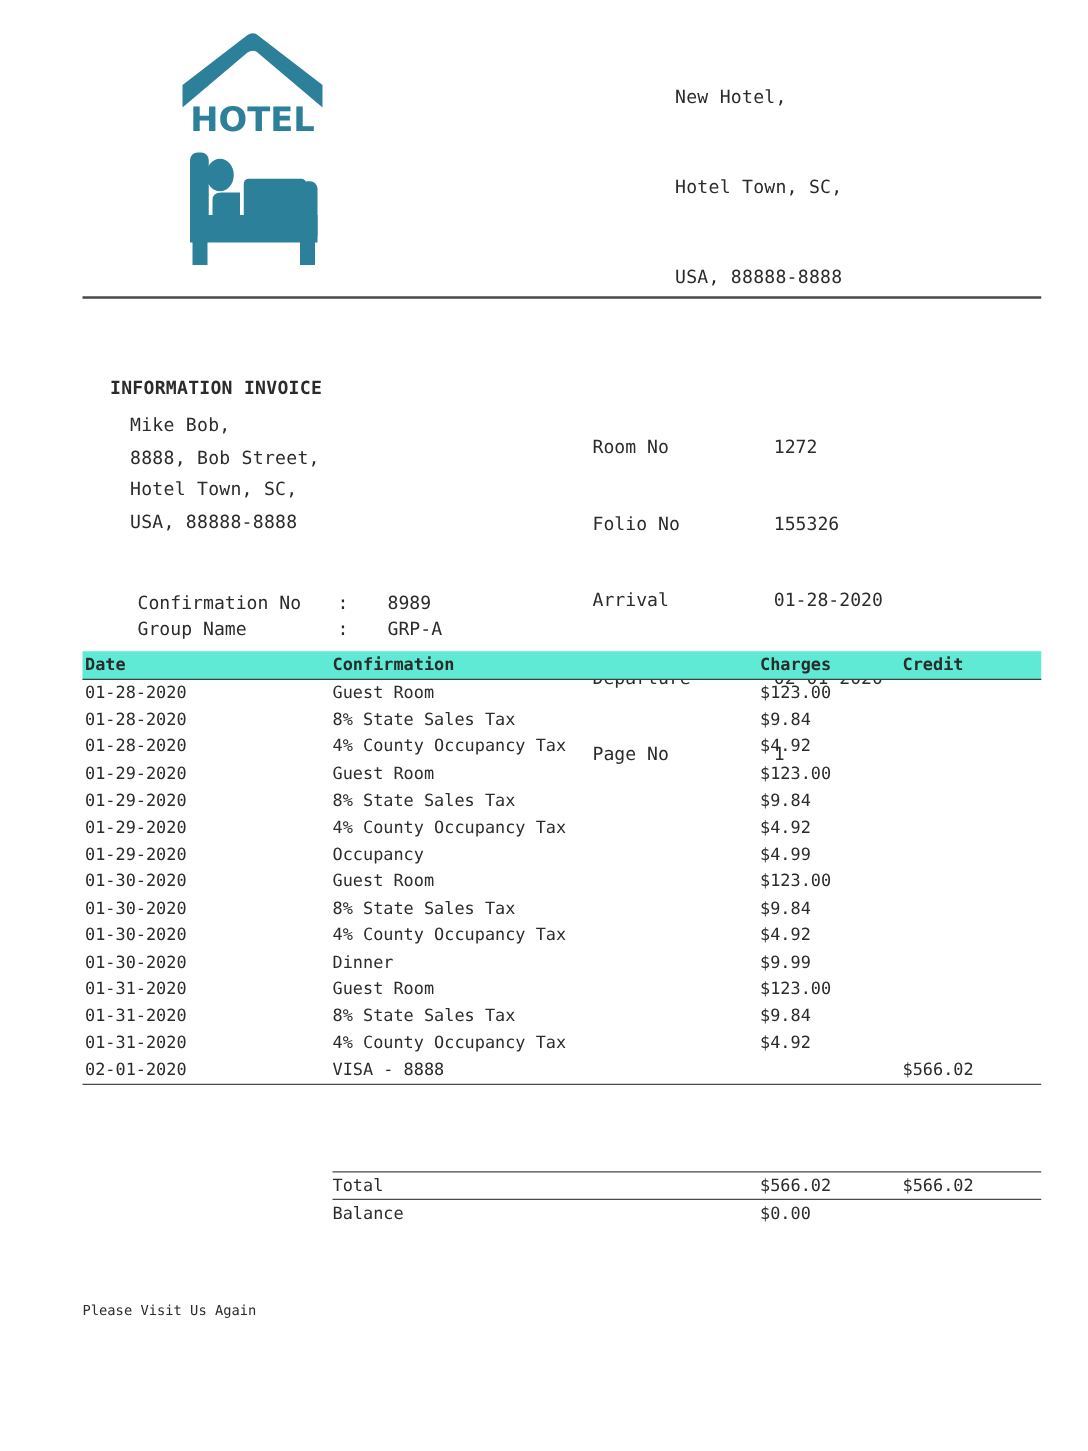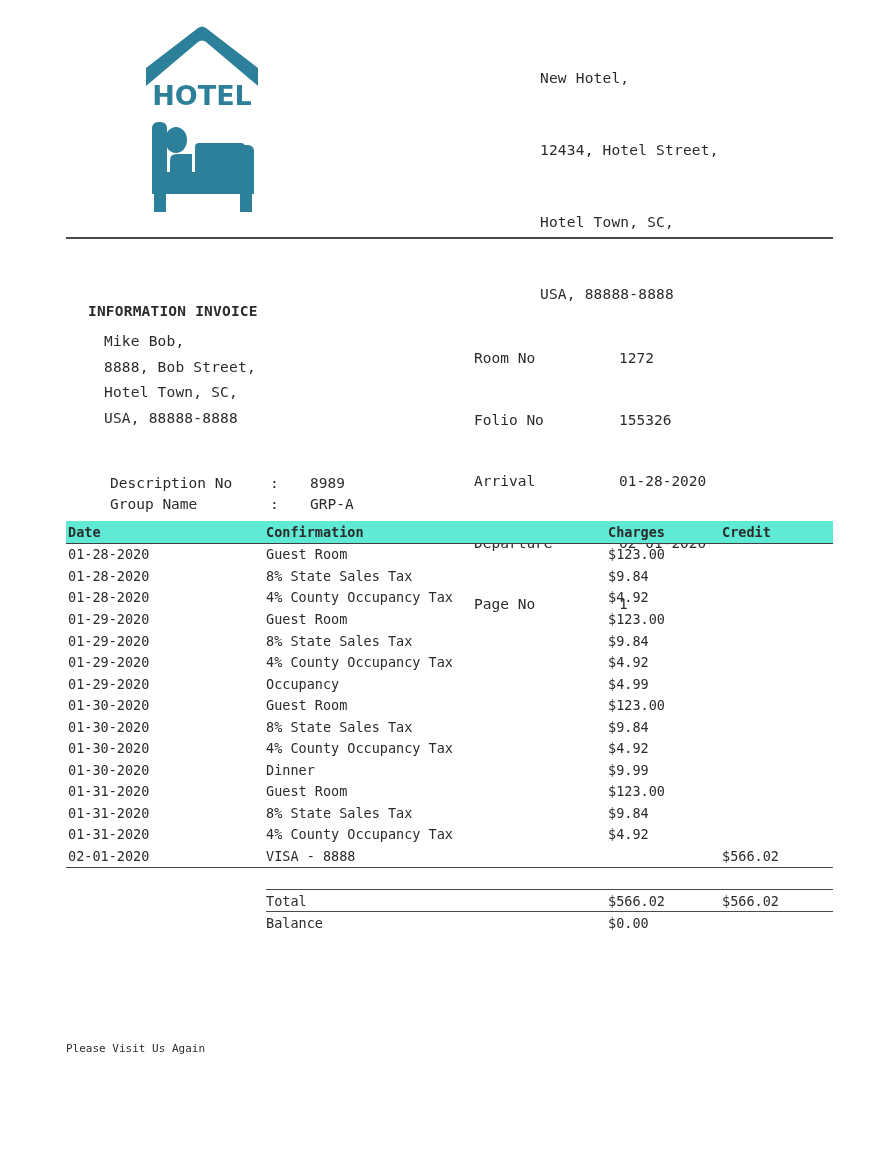--- a/index.html
+++ b/index.html
@@ -133,21 +133,21 @@
   .c-cred { left: 656px; }
   .thead .cell { font-weight: bold; }
 
   .rule-full {
     width: 767px;
     height: 0;
     border-top: 1.5px solid #4a4a4a;
   }
   .spacer-row { height: 21px; }
 
-  .totals { margin-left: 200px; width: 567px; }
+  .totals { margin-left: 200px; width: 567px; margin-top: 48px; }
   .totals .row .cell { }
   .t-label { left: 0px; }
   .t-chg   { left: 342px; }
   .t-cred  { left: 456px; }
   .rule-tot {
     width: 567px;
     height: 0;
     border-top: 1.2px solid #4a4a4a;
   }
 
@@ -191,21 +191,20 @@
 
         <path d="M30 151 L30 138 Q30 132 37 132 L52 132 L52 151 Z"></path>
 
         <ellipse cx="36" cy="118" rx="11" ry="13"></ellipse>
       </g>
     </svg>
   </div>
 
   <div class="hotel-address">
     <div>New Hotel,</div>
-    <div>12434, Hotel Street,</div>
     <div>Hotel Town, SC,</div>
     <div>USA, 88888-8888</div>
   </div>
 
   <div class="top-rule"></div>
 
   <div class="invoice-title">INFORMATION INVOICE</div>
 
   <div class="guest-address">
     <div>Mike Bob,</div>
@@ -232,21 +231,21 @@
       <span class="res-value">02-01-2020</span>
     </div>
     <div class="res-row">
       <span class="res-label">Page No</span>
       <span class="res-value">1</span>
     </div>
   </div>
 
   <div class="confirm-block">
     <div class="confirm-row">
-      <span class="confirm-label">Description No</span>
+      <span class="confirm-label">Confirmation No</span>
       <span class="confirm-colon">:</span>
       <span>8989</span>
     </div>
     <div class="confirm-row">
       <span class="confirm-label">Group Name</span>
       <span class="confirm-colon">:</span>
       <span>GRP-A</span>
     </div>
   </div>
 

